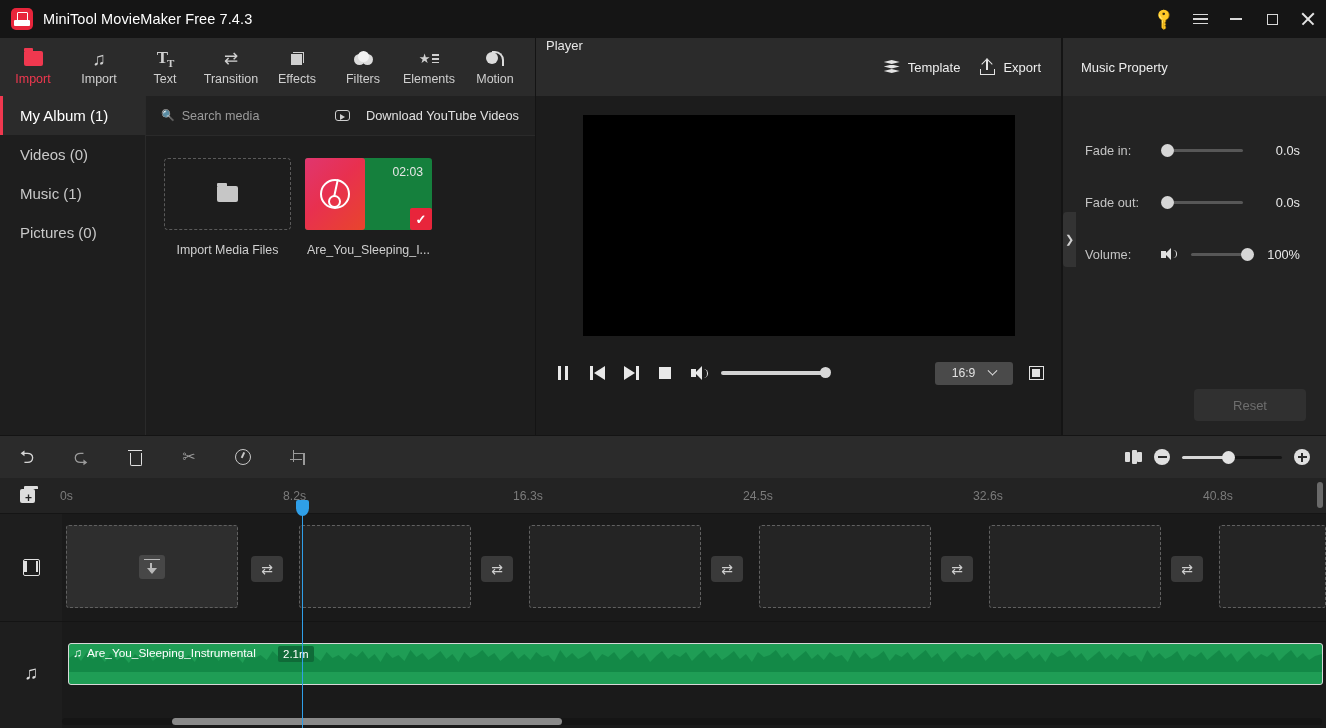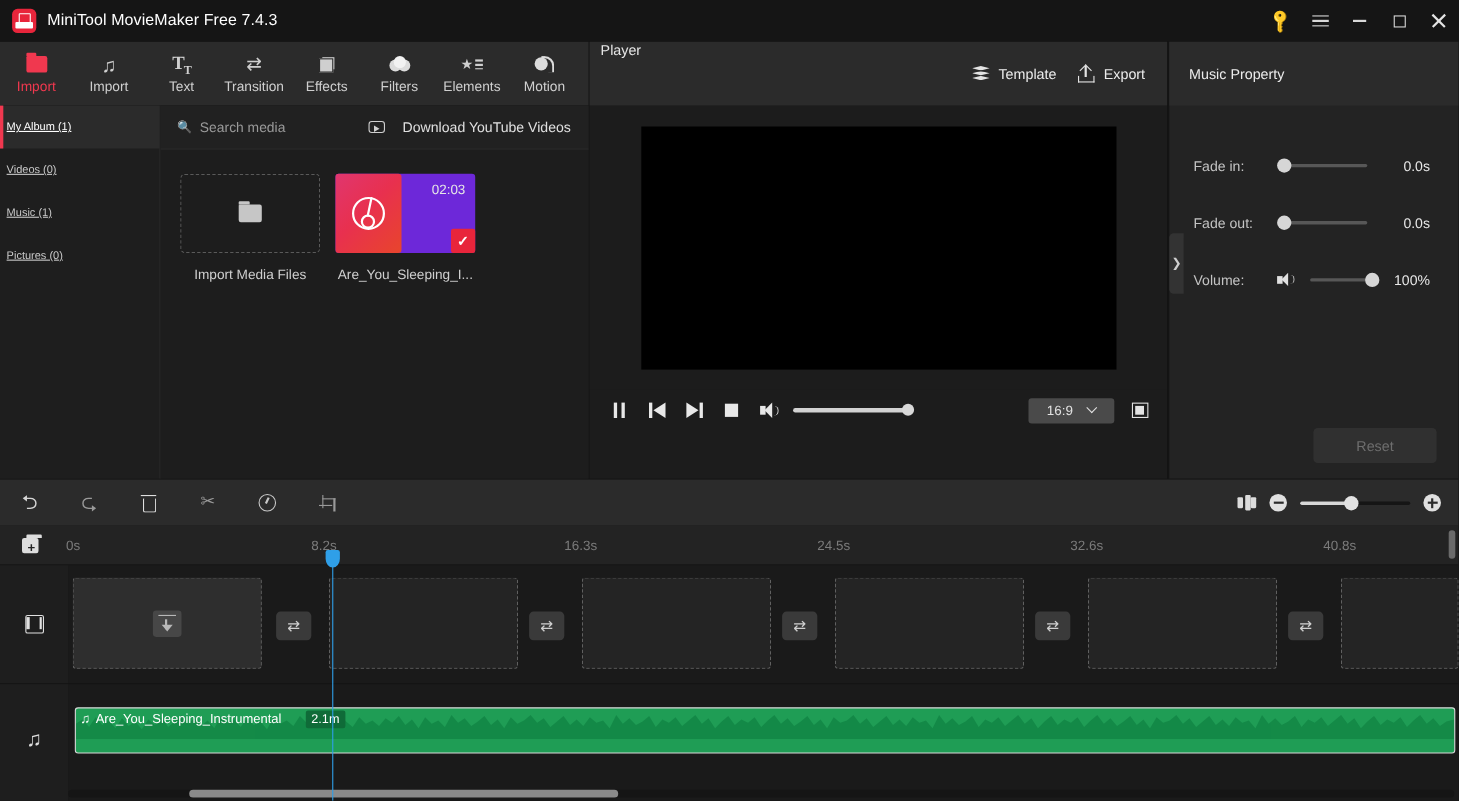--- a/index.html
+++ b/index.html
@@ -89,22 +89,22 @@
 
   
   .media-panel {
     position: absolute; left: 0; top: 96px; width: 535px; height: 339px; background: #1e1e1e;
   }
   .media-sidebar {
     position: absolute; left: 0; top: 0; width: 146px; height: 339px; background: #1e1e1e;
     border-right: 1px solid #2a2a2a;
   }
   .ms-item {
-    height: 39px; display: flex; align-items: center; padding-left: 6px;
-    font-size: 10px; color: #c9c9c9; cursor: pointer; position: relative; text-decoration: underline;
+    height: 39px; display: flex; align-items: center; padding-left: 20px;
+    font-size: 15px; color: #c9c9c9; cursor: pointer; position: relative;
   }
   .ms-item.active { background: #2b2b2b; color: #ffffff; }
   .ms-item.active::before {
     content: ""; position: absolute; left: 0; top: 0; width: 3px; height: 39px; background: #f0384f;
   }
   .media-main { position: absolute; left: 146px; top: 0; width: 389px; height: 339px; background: #1d1d1d; }
   .media-topbar {
     height: 40px; display: flex; align-items: center; border-bottom: 1px solid #2a2a2a;
     background: #212121;
   }
@@ -126,21 +126,21 @@
     width: 127px; height: 72px; border: 1.5px dashed #5a5a5a; border-radius: 4px;
     display: flex; align-items: center; justify-content: center; cursor: pointer; background: #1d1d1d;
   }
   .imp-folder { width: 21px; height: 16px; background: #c6c6c6; border-radius: 1px 2px 2px 2px; position: relative; }
   .imp-folder::before { content: ""; position: absolute; left: 0; top: -3px; width: 10px; height: 3px; background: #c6c6c6; border-radius: 1px 1px 0 0; }
   .mg-label {
     margin-top: 13px; font-size: 12.4px; color: #cfcfcf; text-align: center;
     white-space: nowrap; overflow: hidden; text-overflow: ellipsis;
   }
   .media-card {
-    width: 127px; height: 72px; background: #6d28d9; border-radius: 3px; position: relative; cursor: pointer;
+    width: 127px; height: 72px; background: #15803d; border-radius: 3px; position: relative; cursor: pointer;
   }
   .mc-thumb {
     position: absolute; left: 0; top: 0; width: 60px; height: 72px; border-radius: 3px;
     background: linear-gradient(135deg, #e0366f 0%, #e8304f 45%, #e8452c 100%);
     display: flex; align-items: center; justify-content: center;
   }
   .mc-note {
     width: 30px; height: 30px; border: 2px solid #fff; border-radius: 50%; position: relative;
   }
   .mc-note::before {

